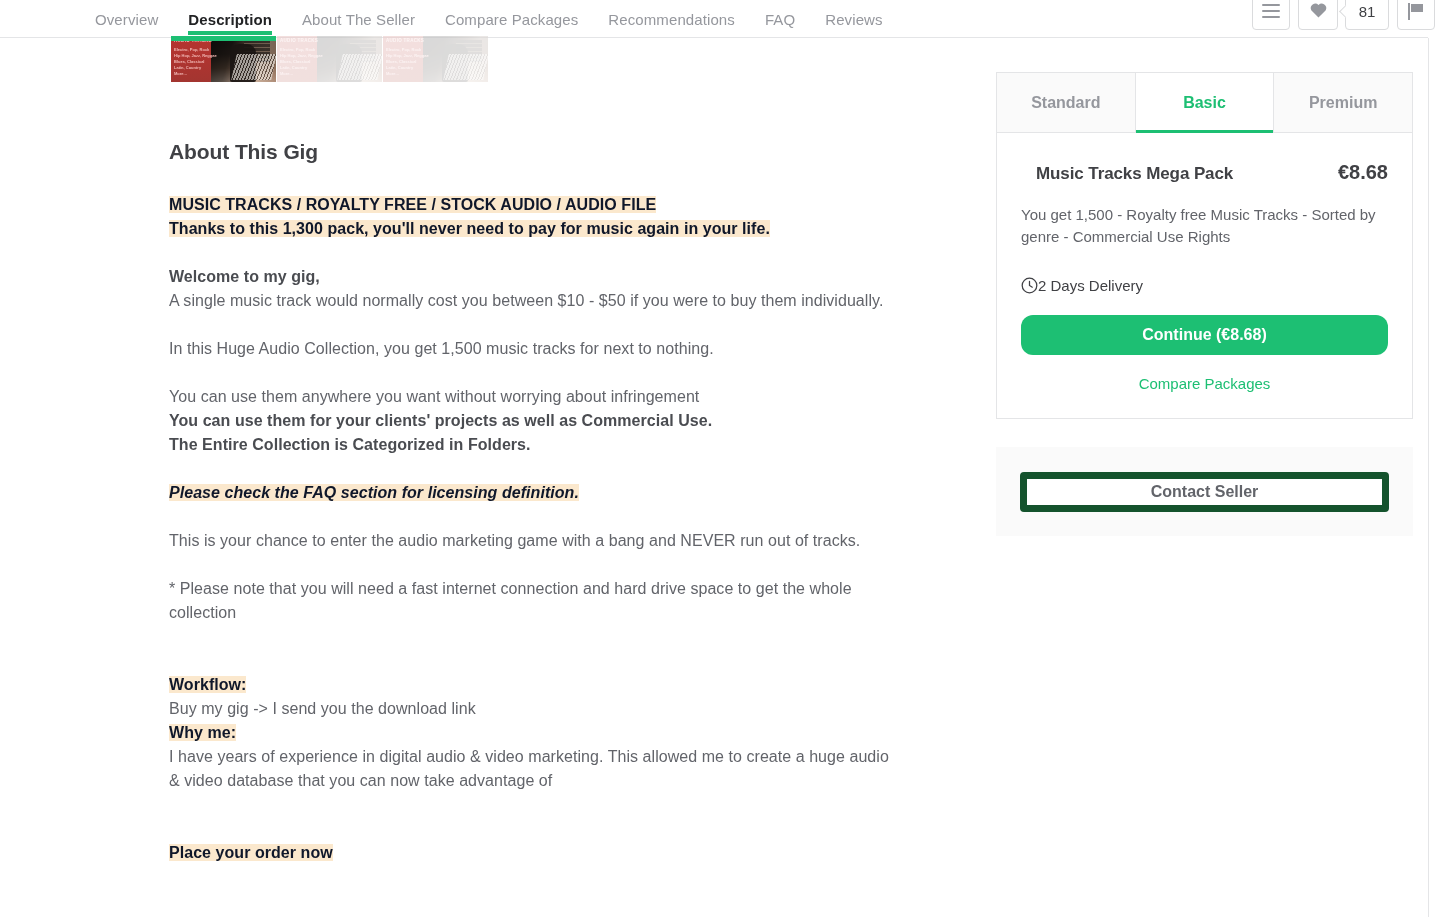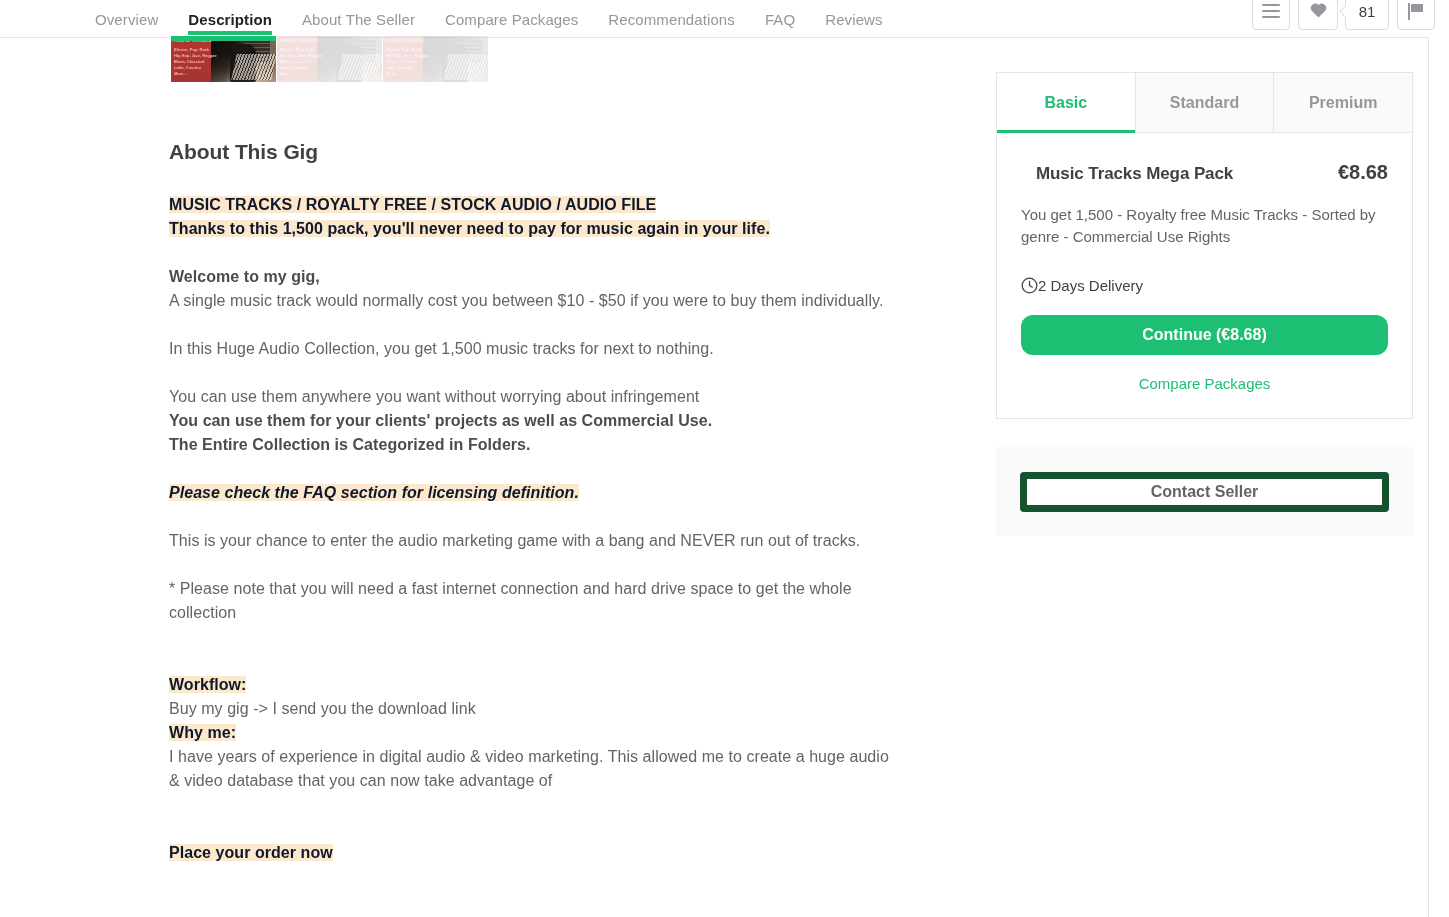--- a/index.html
+++ b/index.html
@@ -475,21 +475,21 @@
         </div>
       </div>
     </div>
   </div>
 
   <div class="desc">
     <div class="section-title">About This Gig</div>
 
     <div class="body">
       <p><span class="hl">MUSIC TRACKS / ROYALTY FREE / STOCK AUDIO / AUDIO FILE</span></p>
-      <p><span class="hl">Thanks to this 1,500 pack, you'll never need to pay for music again in your life.</span></p>
+      <p><span class="hl">Thanks to this 1,300 pack, you'll never need to pay for music again in your life.</span></p>
 
       <div class="spacer"></div>
 
       <p><span class="b">Welcome to my gig,</span></p>
       <p>A single music track would normally cost you between $10 - $50 if you were to buy them individually.</p>
 
       <div class="spacer"></div>
 
       <p>In this Huge Audio Collection, you get 1,500 music tracks for next to nothing.</p>
 
@@ -521,25 +521,25 @@
 
       <div class="spacer"></div>
       <div class="spacer"></div>
 
       <p><span class="hl">Place your order now</span></p>
     </div>
   </div>
 
   <div class="pkg">
     <div class="pkg-tabs">
+      <div class="pkg-tab">
+          <span>Standard</span>
+        </div>
       <div class="pkg-tab active">
           <span>Basic</span>
-        </div>
-      <div class="pkg-tab">
-          <span>Standard</span>
         </div>
       <div class="pkg-tab">
           <span>Premium</span>
         </div>
     </div>
 
     <div class="pkg-body">
       <div class="pkg-head">
         <div class="pkg-name">Music Tracks Mega Pack</div>
         <div class="pkg-price">€8.68</div>

